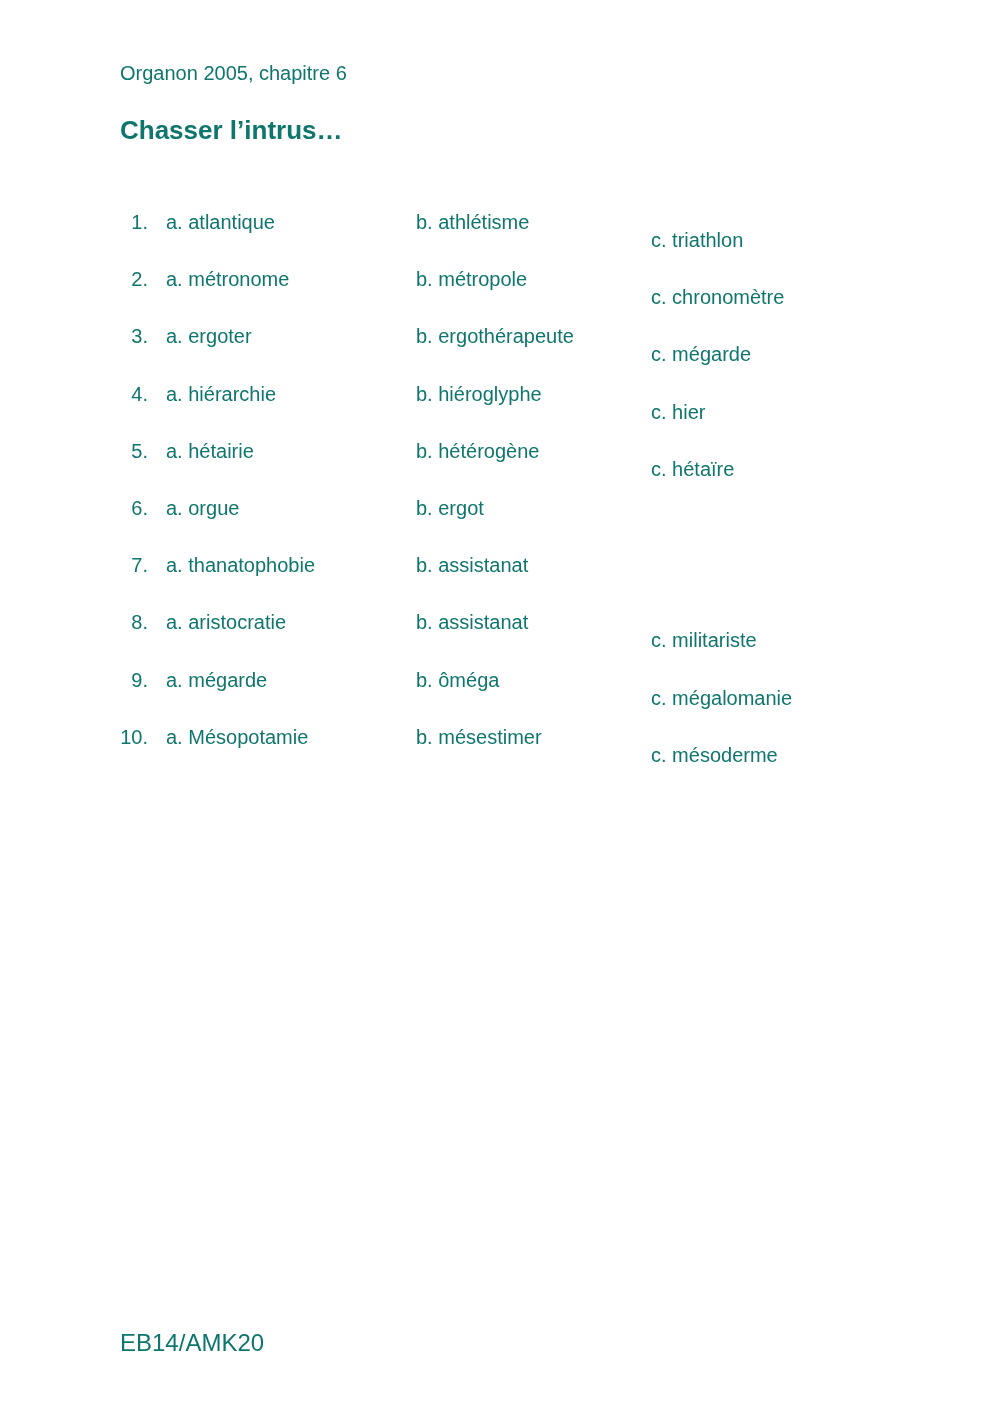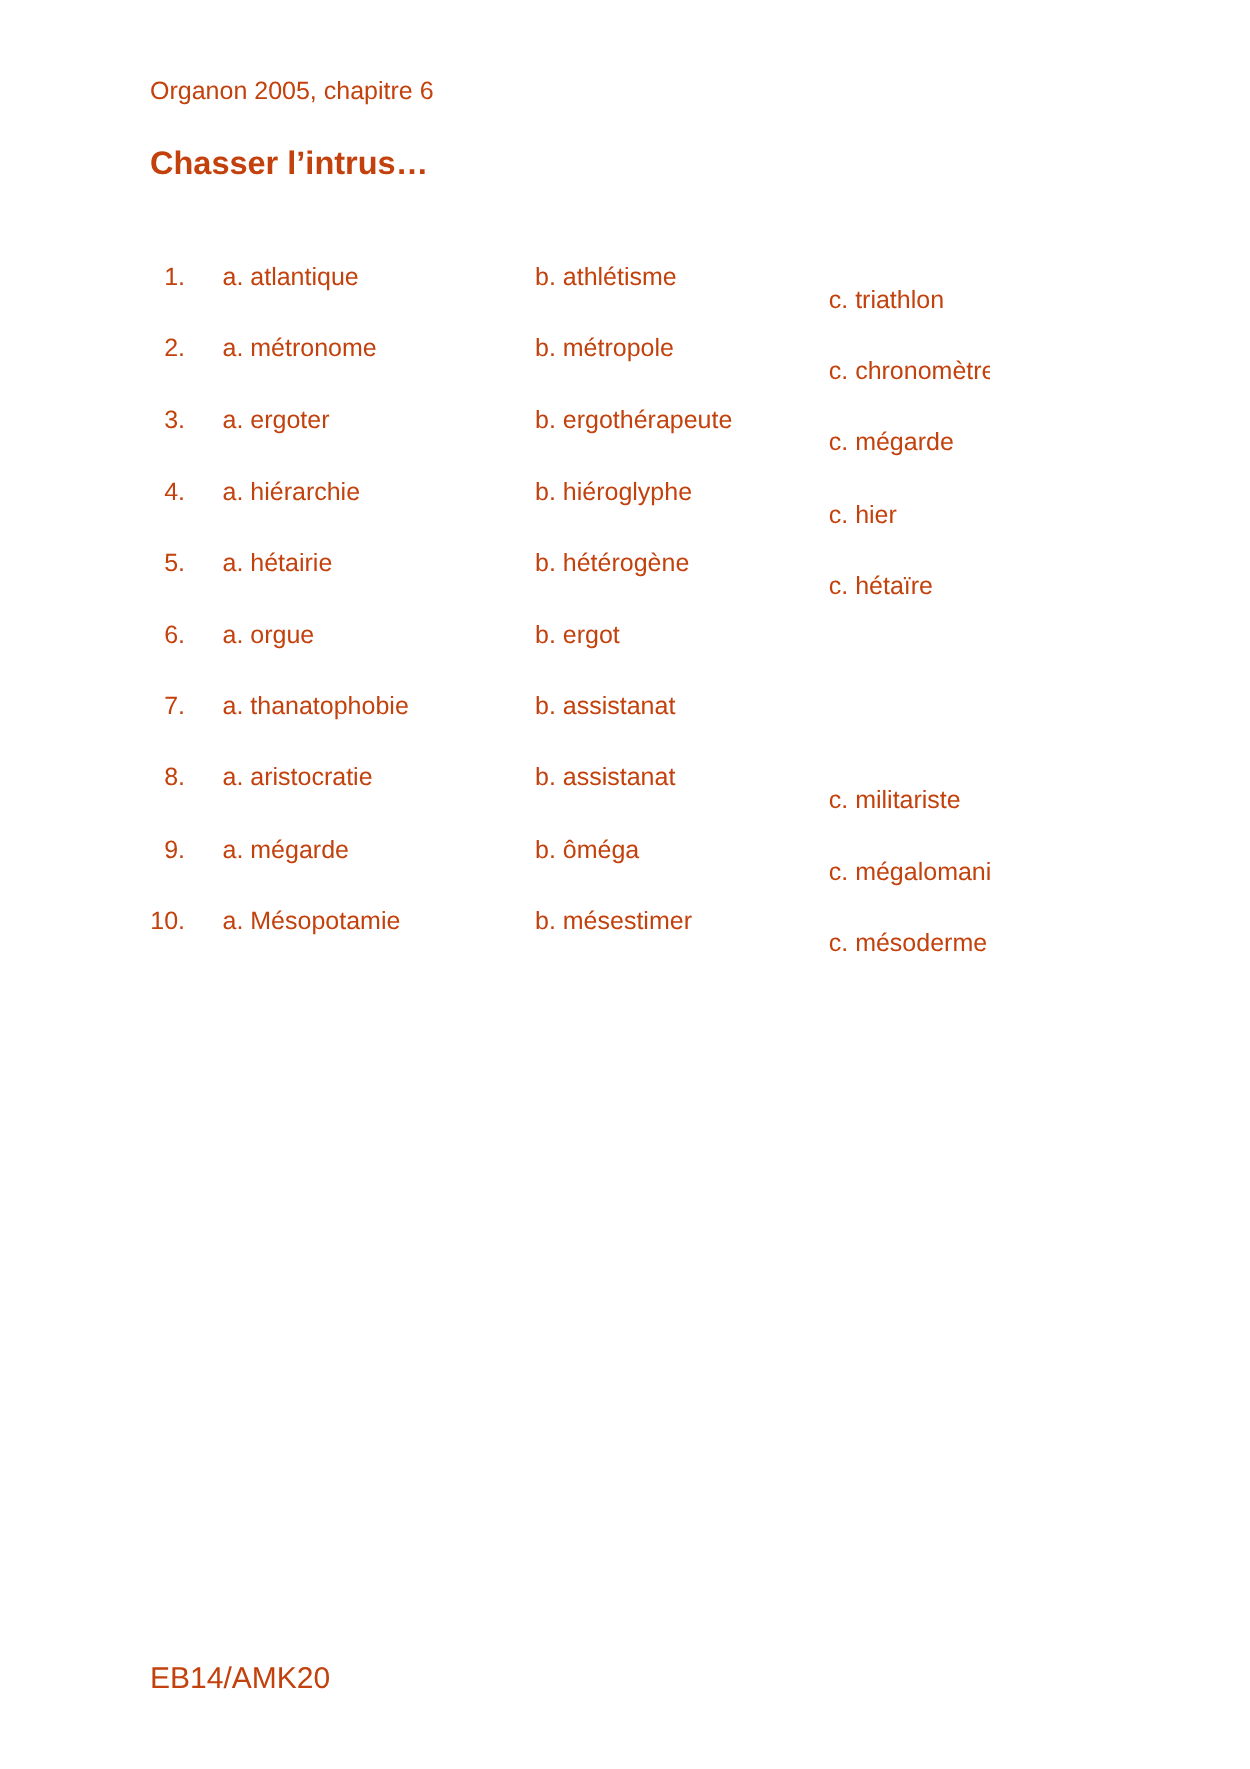--- a/index.html
+++ b/index.html
@@ -6,21 +6,21 @@
     margin: 0;
     padding: 0;
     background: #ffffff;
   }
   .page {
     position: relative;
     width: 792px;
     height: 1415px;
     background: #ffffff;
     font-family: "Liberation Sans", sans-serif;
-    color: #c2410c;
+    color: #0f766e;
     overflow: hidden;
   }
   .doc-header {
     position: absolute;
     left: 120px;
     top: 61px;
     font-size: 20px;
     line-height: 24px;
     white-space: nowrap;
   }
@@ -46,21 +46,21 @@
     font-size: 20px;
     white-space: nowrap;
   }
   .cell-num {
     width: 30px;
     text-align: right;
     flex: 0 0 auto;
   }
   .cell-a {
     width: 250px;
-    margin-left: 30px;
+    margin-left: 18px;
     flex: 0 0 auto;
   }
   .cell-b {
     width: 235px;
     flex: 0 0 auto;
   }
   .cell-c {
     flex: 1 1 auto;
     margin-top: 36px;
   }

